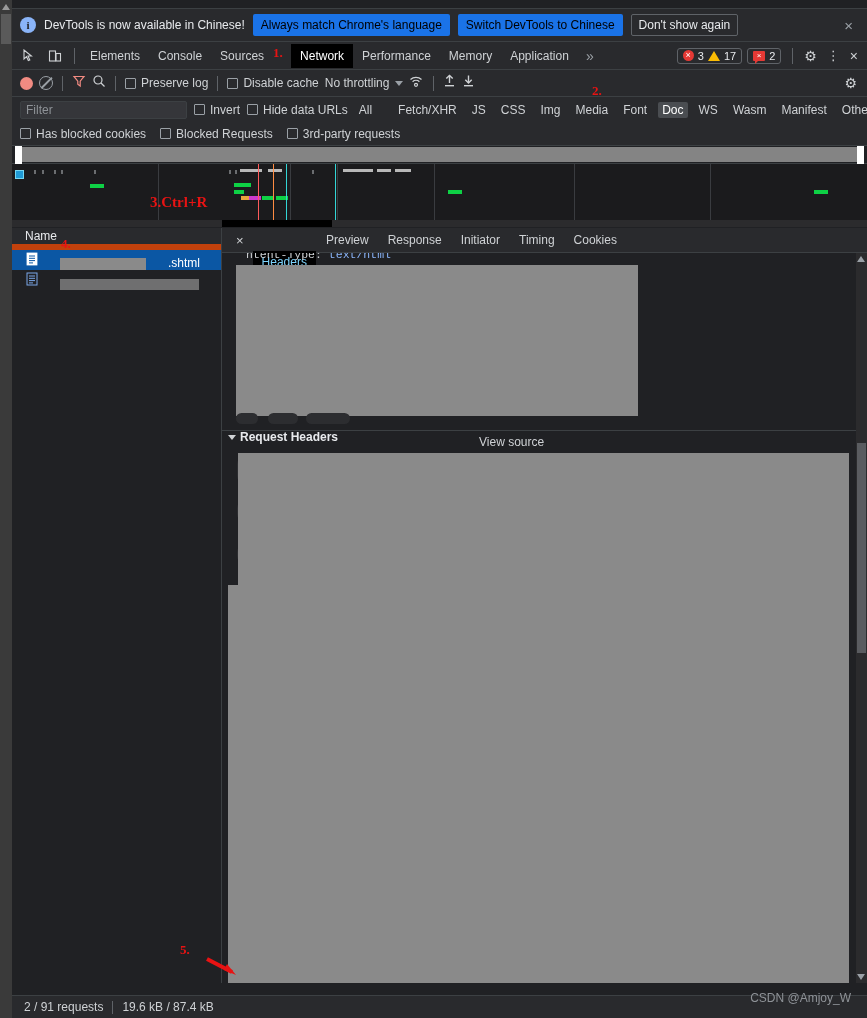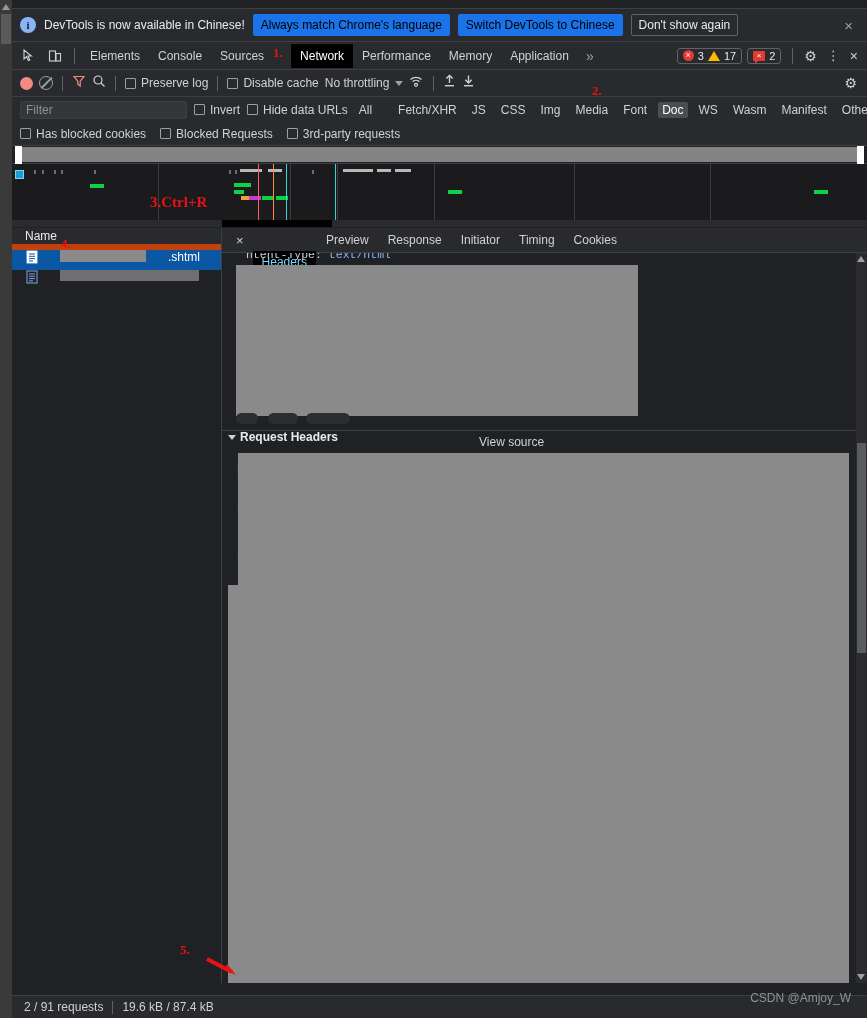--- a/index.html
+++ b/index.html
@@ -222,21 +222,21 @@
   .req-panel {
     width: 210px; background: #202124; position: relative;
     border-right: 1px solid #3c4043;
   }
   .req-head {
     height: 22px; background: #292a2d; border-bottom: 6px solid #c2410c;
     display: flex; align-items: center; padding-left: 13px;
     font-size: 12px; color: #e8eaed; position: relative;
   }
   .req-row {
-    height: 20px; display: flex; align-items: flex-start;
+    height: 20px; display: flex; align-items: flex-end;
     padding-left: 14px; gap: 22px; cursor: pointer; position: relative;
   }
   .req-row.selected { background: #0b57a4; }
   .doc-icon { flex: 0 0 auto; }
   .redact {
     background: #8a8a8a; height: 12px; display: inline-block;
   }
   .req-name {
     font-size: 12px; color: #fff; white-space: nowrap;
     overflow: hidden; font-family: "Liberation Sans", sans-serif;

